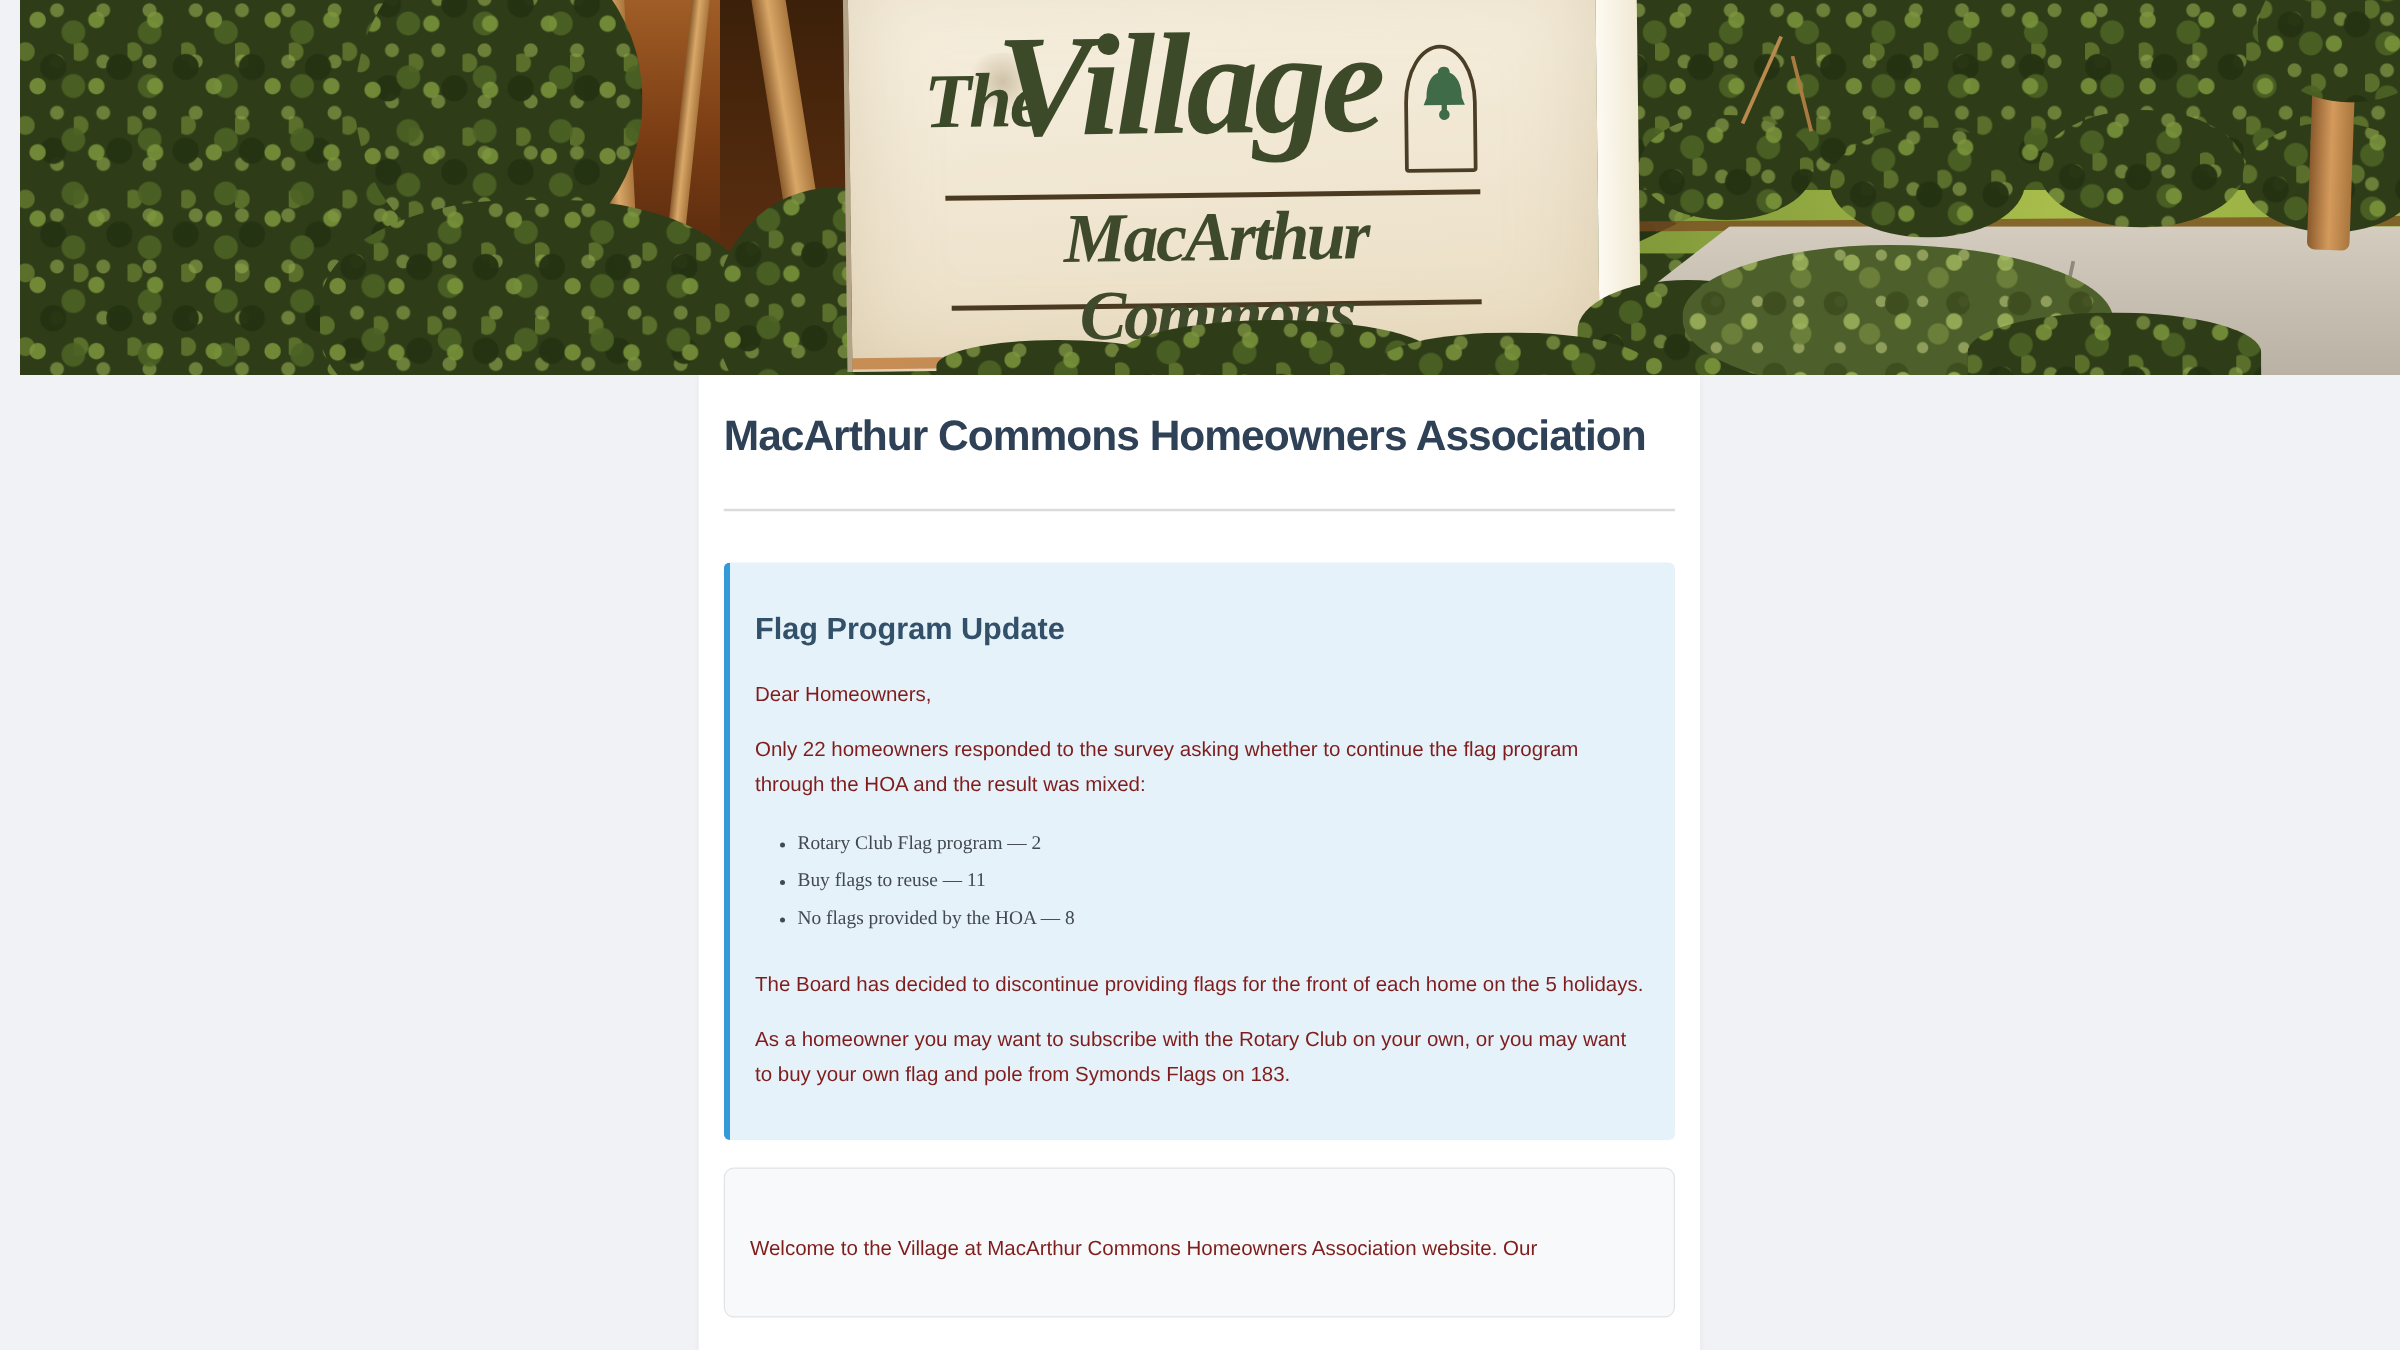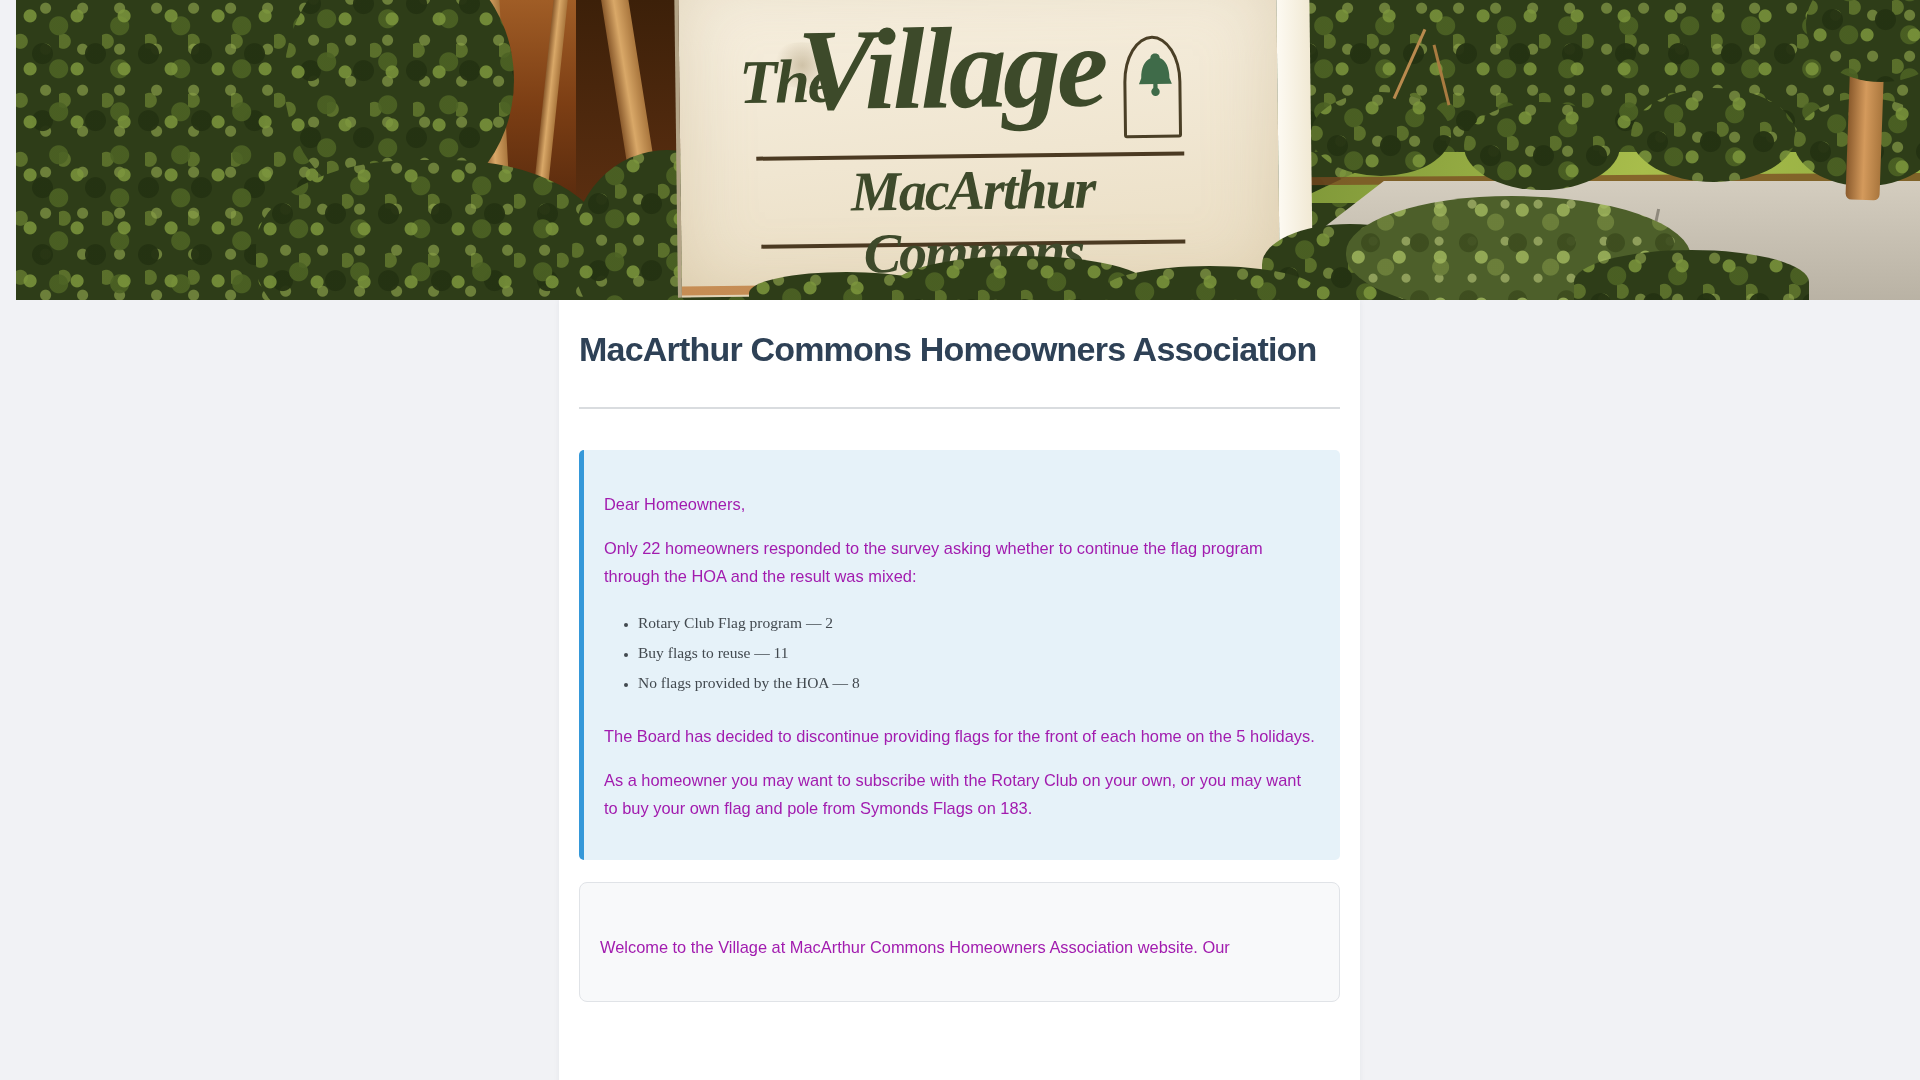--- a/index.html
+++ b/index.html
@@ -101,21 +101,21 @@
 
   
   .card { position: absolute; left: 559px; top: 300px; width: 801px; height: 800px;
           background: #ffffff; padding: 0 20px; box-shadow: 0 0 6px rgba(40,50,70,.06); }
   h1 { margin: 30px 0 0 0; font-size: 34px; font-weight: bold; color: #2e4156; letter-spacing: -.8px; }
   .divider { margin: 38px 0 0 0; border: none; border-top: 2px solid #d9dcdf; height: 0; }
 
   .alert { margin-top: 41px; background: #e6f2f9; border-left: 5px solid #3598d9; border-radius: 5px;
            padding: 40px 24px 38px 20px; }
   .alert h2, .welcome h2 { margin: 0 0 24px 0; font-size: 24.5px; font-weight: bold; color: #33506a; }
-  .alert p, .welcome p { margin: 0 0 16px 0; font-size: 16.4px; line-height: 28px; color: #a21caf; }
+  .alert p, .welcome p { margin: 0 0 16px 0; font-size: 16.4px; line-height: 28px; color: #7f1d1d; }
   .alert p:last-child { margin-bottom: 0; }
   .alert ul { margin: 18px 0 24px 0; padding-left: 34px; }
   .alert li { font-size: 15.5px; line-height: 30px; color: #42494f; font-family: Liberation Serif, serif; }
   .alert li::marker { font-size: 12px; }
 
   .welcome { margin-top: 22px; background: #f8f9fa; border: 1px solid #e0e3e7; border-radius: 8px;
              padding: 50px 24px 40px 20px; }
   .welcome h2 { margin-bottom: 22px; }
   .welcome p { margin-bottom: 0; }
 </style>
@@ -174,20 +174,21 @@
   <i class="leafy signbush signbush1"></i>
   <i class="leafy signbush signbush2"></i>
   <i class="leafy signbush signbush3"></i>
 </div>
 
 <div class="card">
   <h1>MacArthur Commons Homeowners Association</h1>
   <hr class="divider">
 
   <div class="alert">
+    <h2>Flag Program Update</h2>
     <p>Dear Homeowners,</p>
     <p>Only 22 homeowners responded to the survey asking whether to continue the flag program through the HOA and the result was mixed:</p>
     <ul>
       <li>Rotary Club Flag program — 2</li>
       <li>Buy flags to reuse — 11</li>
       <li>No flags provided by the HOA — 8</li>
     </ul>
     <p>The Board has decided to discontinue providing flags for the front of each home on the 5 holidays.</p>
     <p>As a homeowner you may want to subscribe with the Rotary Club on your own, or you may want to buy your own flag and pole from Symonds Flags on 183.</p>
   </div>

